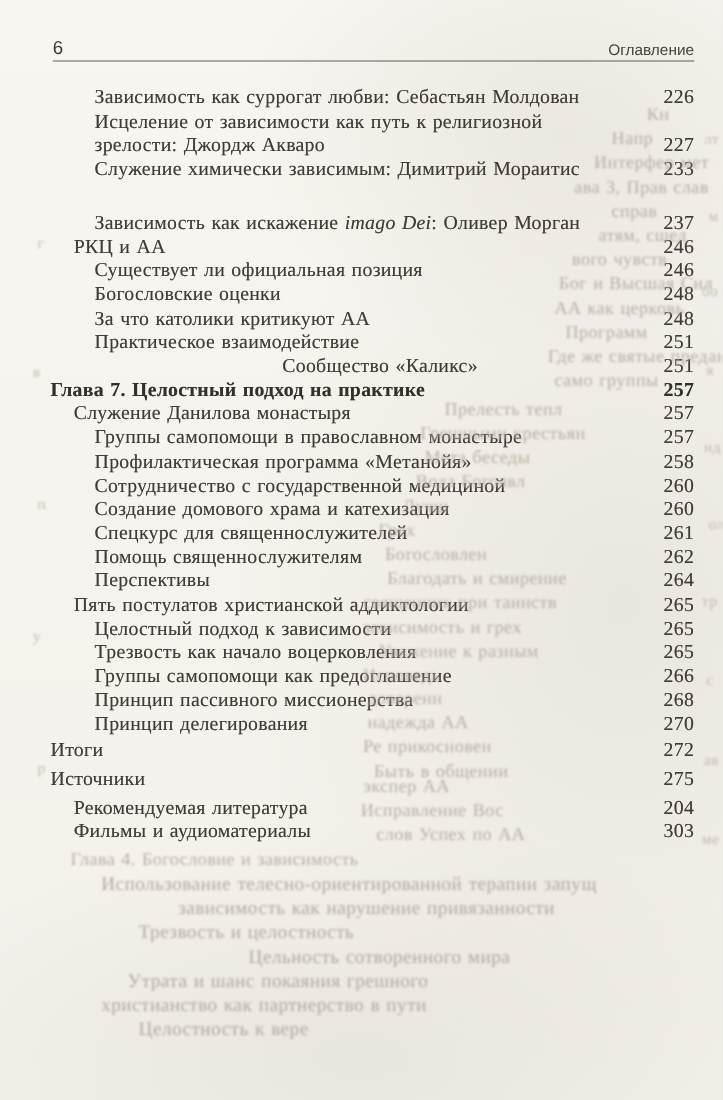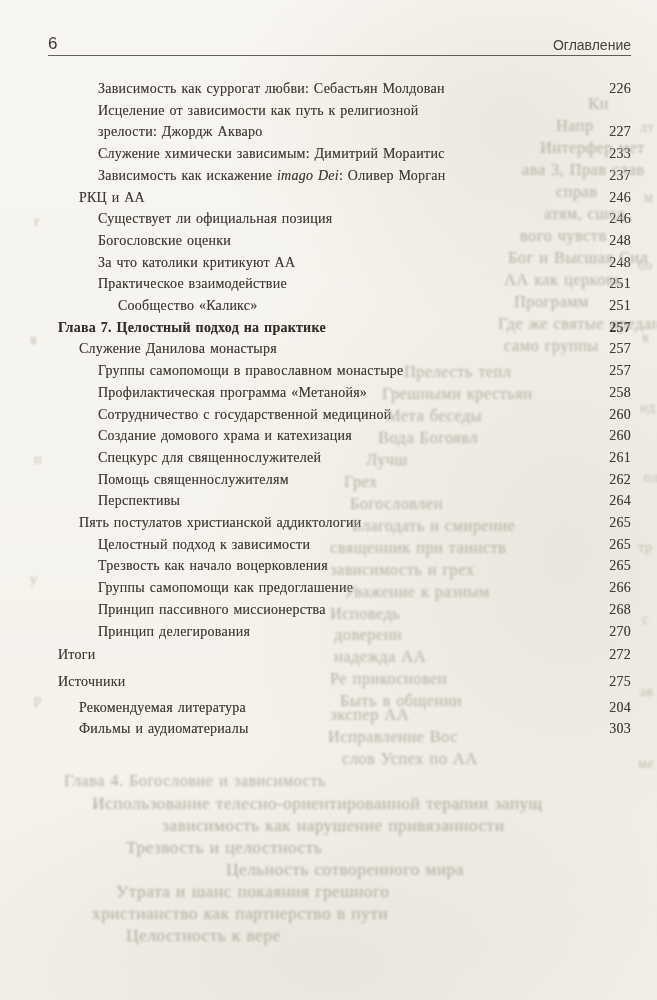--- a/index.html
+++ b/index.html
@@ -15,22 +15,22 @@
   .hdr{
     position:absolute;left:48px;right:26px;top:27px;height:25px;
     display:flex;justify-content:space-between;align-items:flex-end;
     border-bottom:1.6px solid rgba(60,56,50,.8);
     padding-bottom:3px;
     font-family:"Liberation Sans", sans-serif;color:#3d3a35;
   }
   .hdr .num{font-size:17px;line-height:1;}
   .hdr .title{font-size:14px;line-height:1;color:#45423c;}
   .toc{
-    position:absolute;left:44px;right:26px;top:78px;
-    color:#3f3b36;font-size:14px;line-height:21.7px;
+    position:absolute;left:32px;right:26px;top:78px;
+    color:#3f3b36;font-size:18px;line-height:21.7px;
     letter-spacing:.25px;word-spacing:1px;
     text-shadow:0 0 .6px rgba(63,59,54,.5);
   }
   .row{display:flex;align-items:baseline;white-space:nowrap;}
   .row .lbl{flex:1 1 auto;overflow:hidden;}
   .row .pg{flex:0 0 46px;text-align:right;}
   .row.bold{font-weight:bold;color:#33302b;}
   .it{font-style:italic;}
   .ghost,.gmark{
     position:absolute;white-space:nowrap;pointer-events:none;
@@ -60,21 +60,21 @@
   </div>
       <div class="row">
     <span class="lbl" style="padding-left: 54px;">зрелости: Джордж Акваро</span>
     <span class="pg">227</span>
   </div>
       <div class="row">
     <span class="lbl" style="padding-left: 54px;">Служение химически зависимым: Димитрий Мораитис</span>
     <span class="pg">233</span>
   </div>
       <div class="row">
-    <span class="lbl" style="padding-left: 54px;"><span>Зависимость как искажение </span><span class="it">imago Dei</span><span>: Оливер Морган</span></span>
+    <span class="lbl" style="padding-left: 54px; margin-top: 27px;"><span>Зависимость как искажение </span><span class="it">imago Dei</span><span>: Оливер Морган</span></span>
     <span class="pg">237</span>
   </div>
       <div class="row">
     <span class="lbl" style="padding-left: 35px;">РКЦ и АА</span>
     <span class="pg">246</span>
   </div>
       <div class="row">
     <span class="lbl" style="padding-left: 54px;">Существует ли официальная позиция</span>
     <span class="pg">246</span>
   </div>
@@ -84,21 +84,21 @@
   </div>
       <div class="row">
     <span class="lbl" style="padding-left: 54px;">За что католики критикуют АА</span>
     <span class="pg">248</span>
   </div>
       <div class="row">
     <span class="lbl" style="padding-left: 54px;">Практическое взаимодействие</span>
     <span class="pg">251</span>
   </div>
       <div class="row">
-    <span class="lbl" style="padding-left: 74px;">Сообщество «Каликс»</span>
+    <span class="lbl" style="padding-left: 74px; text-align: center;">Сообщество «Каликс»</span>
     <span class="pg">251</span>
   </div>
       <div class="row bold">
     <span class="lbl" style="padding-left: 14px;">Глава 7. Целостный подход на практике</span>
     <span class="pg">257</span>
   </div>
       <div class="row">
     <span class="lbl" style="padding-left: 35px;">Служение Данилова монастыря</span>
     <span class="pg">257</span>
   </div>

